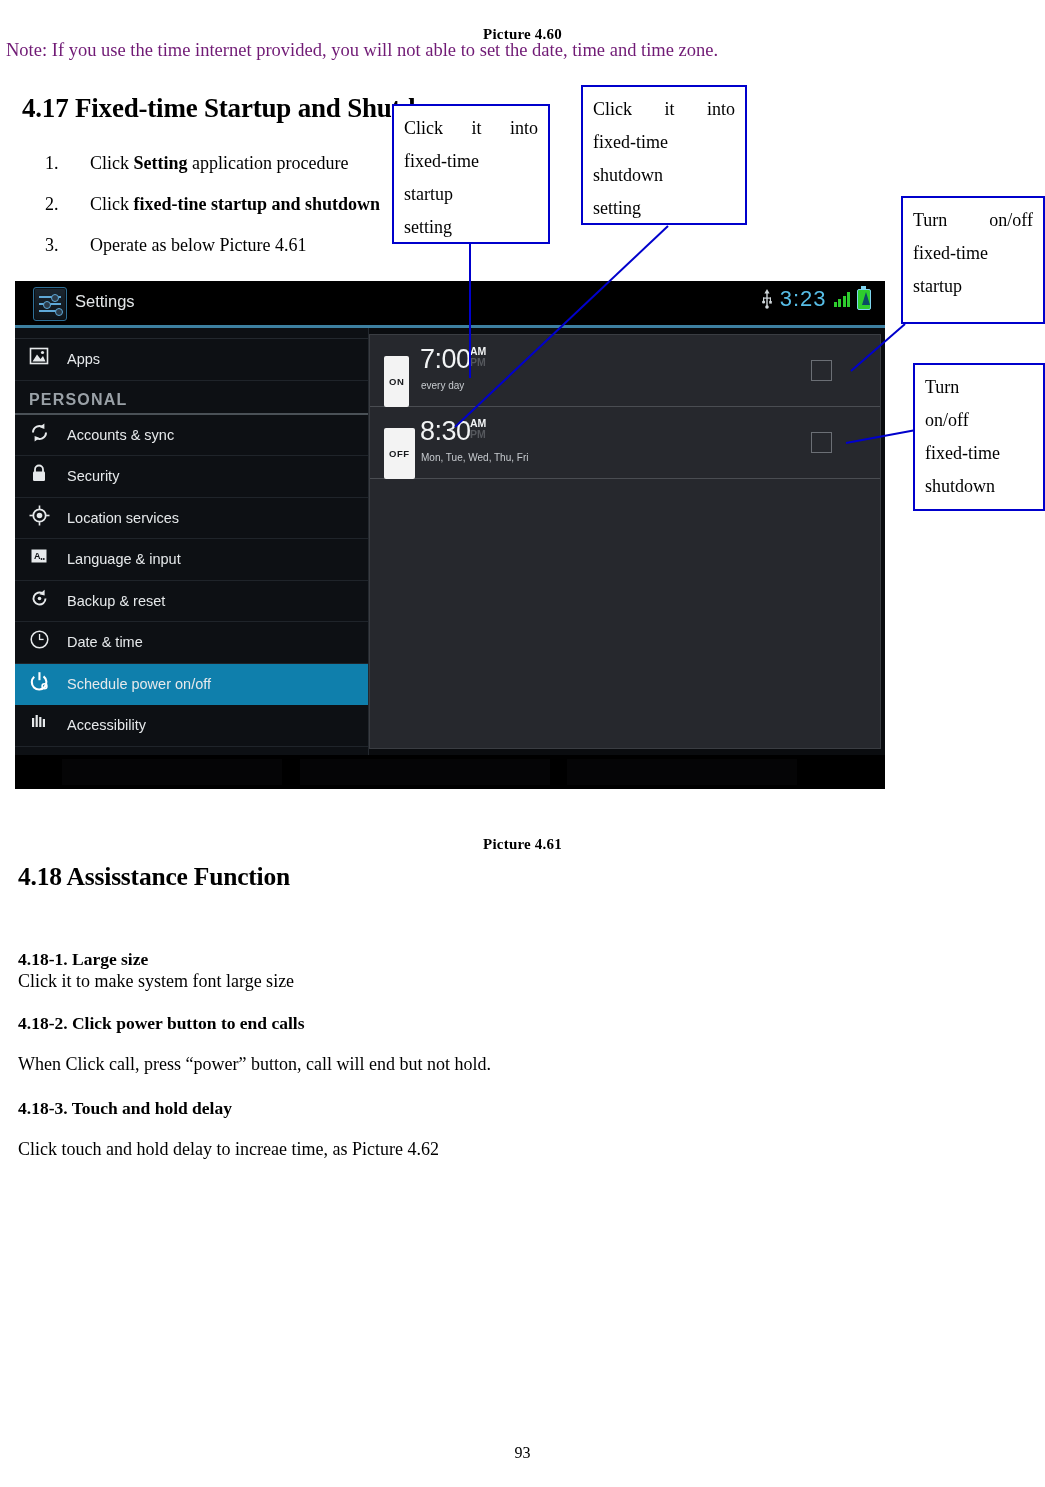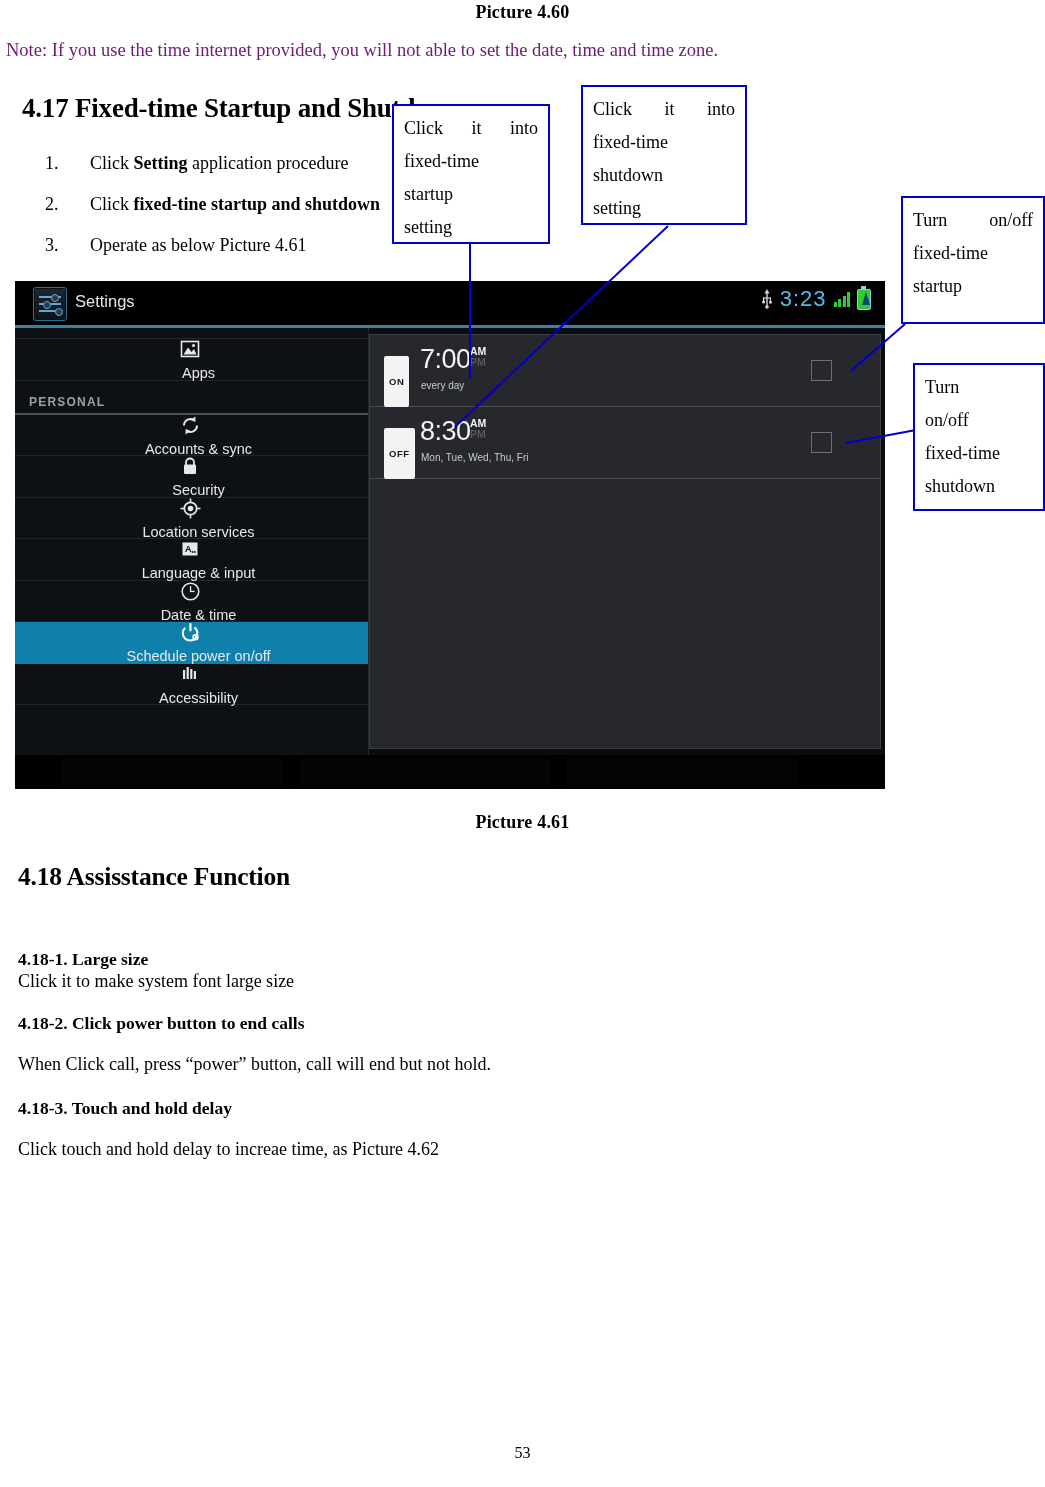--- a/index.html
+++ b/index.html
@@ -15,22 +15,23 @@
     color: #000000;
     overflow: hidden;
   }
 
   
   .doc-caption {
     position: absolute;
     width: 100%;
     text-align: center;
     font-weight: bold;
-    font-size: 18px;
+    font-size: 15px;
     letter-spacing: 0.2px;
+    margin-top: 24px;
   }
   .note-line {
     position: absolute;
     left: 6px;
     top: 40px;
     color: #701a75;
     font-size: 18.5px;
     white-space: nowrap;
   }
   .sec-heading {
@@ -221,37 +222,36 @@
     position: relative;
     height: 41.5px;
     display: flex;
     align-items: center;
     padding-left: 14px;
     border-bottom: 1px solid #1f242a;
     color: #e6e9eb;
     font-family: "Liberation Sans", sans-serif;
     font-size: 14.5px;
     box-sizing: border-box;
-    flex-direction: column;
   }
   .settings-row.selected { background: #0f7fac; border-bottom-color: #0f7fac; }
   .settings-row .ico {
     width: 26px; height: 26px;
     margin-right: 12px;
     position: relative;
     flex: none;
   }
   .group-label {
     height: 34px;
     display: flex;
     align-items: flex-end;
     padding: 0 12px 4px 14px;
     color: #9aa1a7;
     font-family: "Liberation Sans", sans-serif;
-    font-size: 12px;
+    font-size: 16px;
     font-weight: bold;
     letter-spacing: 1.2px;
     border-bottom: 2px solid #4a5157;
     box-sizing: border-box;
   }
   .top-stub {
     height: 10px;
     border-bottom: 1px solid #23282e;
   }
 
@@ -353,21 +353,21 @@
 
 <div class="body-h" style="top:930px;margin-top:19px;">4.18-1. Large size</div>
 <div class="body-p" style="top:971px;">Click it to make system font large size</div>
 
 <div class="body-h" style="top:1013px;">4.18-2. Click power button to end calls</div>
 <div class="body-p" style="top:1054px;">When Click call, press “power” button, call will end but not hold.</div>
 
 <div class="body-h" style="top:1098px;">4.18-3. Touch and hold delay</div>
 <div class="body-p" style="top:1139px;">Click touch and hold delay to increae time, as Picture 4.62</div>
 
-<div class="page-num">53</div>
+<div class="page-num">93</div>
 
 <div class="shot">
 
   <div class="statusbar">
     <div class="sb-appicon">
       <i class="bar" style="top:8px"></i>
       <i class="bar" style="top:15px"></i>
       <i class="bar" style="top:22px"></i>
       <i class="knob" style="left:17px; top:5.5px"></i>
       <i class="knob" style="left:9px;  top:12.5px"></i>
@@ -461,20 +461,30 @@
           <svg width="20" height="20" viewBox="0 0 20 20">
             <rect x="2.5" y="3.5" width="15" height="13" fill="#e6e9eb"></rect>
             <text x="5" y="12.5" font-family="Liberation Sans, sans-serif" font-size="9" font-weight="bold" fill="#0d1014">A</text>
             <circle cx="12.5" cy="13" r="0.9" fill="#0d1014"></circle>
             <circle cx="14.8" cy="13" r="0.9" fill="#0d1014"></circle>
           </svg>
         </span>
         <span>Language &amp; input</span>
       </div>
 
+      <div class="settings-row">
+        <span class="ico">
+          <svg width="21" height="21" viewBox="0 0 21 21">
+            <path d="M16.5 10.5a6 6 0 1 1-2.6-4.95" fill="none" stroke="#e6e9eb" stroke-width="1.9"></path>
+            <polygon points="15.6,1.8 15.6,7.4 10.4,6.2" fill="#e6e9eb"></polygon>
+            <circle cx="10.5" cy="10.5" r="1.8" fill="#e6e9eb"></circle>
+          </svg>
+        </span>
+        <span>Backup &amp; reset</span>
+      </div>
 
 
       <div class="settings-row">
         <span class="ico">
           <svg width="21" height="21" viewBox="0 0 21 21">
             <circle cx="10.5" cy="10.5" r="8.3" fill="none" stroke="#e6e9eb" stroke-width="1.5"></circle>
             <rect x="9.9" y="5" width="1.3" height="6" fill="#e6e9eb"></rect>
             <rect x="10" y="9.8" width="4.6" height="1.3" fill="#e6e9eb"></rect>
           </svg>
         </span>

